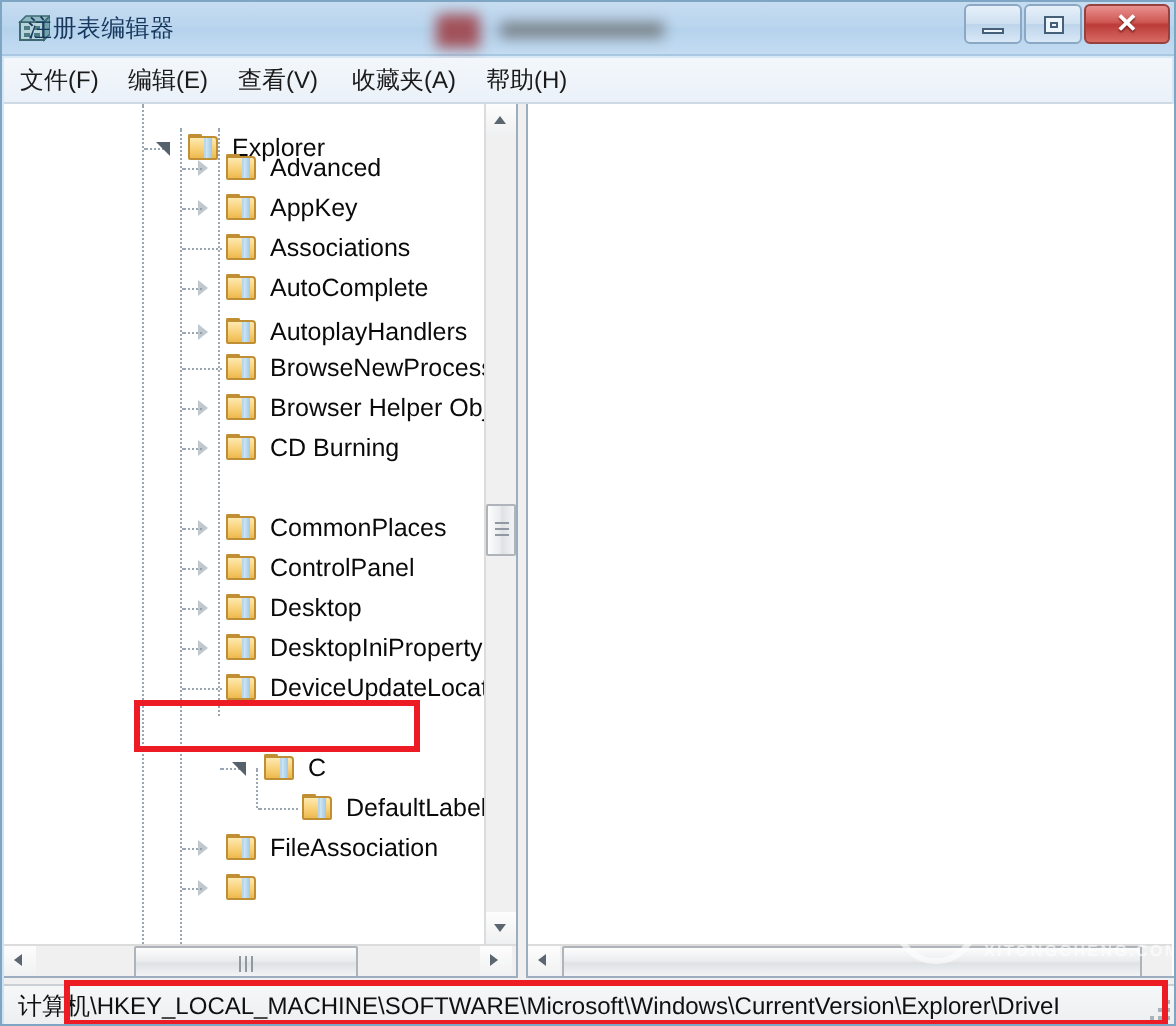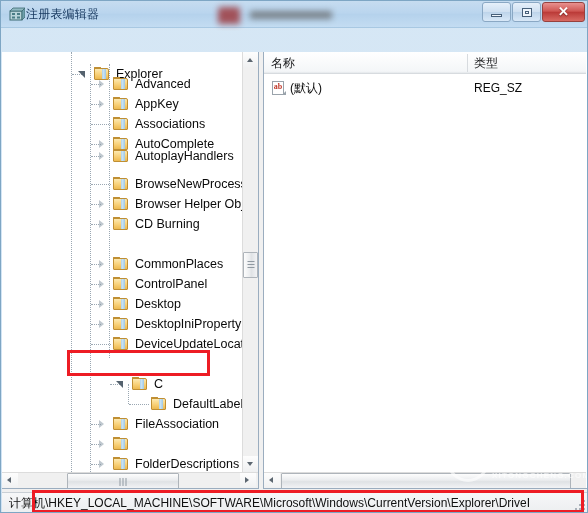--- a/index.html
+++ b/index.html
@@ -38,21 +38,21 @@
     border-bottom: 1px solid #a8c8e2;
     box-sizing: border-box;
   }
   #title-icon {
     position: absolute;
     left: 7px; top: 5px;
     width: 17px; height: 17px;
   }
   #title-text {
     position: absolute;
-    left: 25px; top: 5px;
+    left: 13px; top: 5px;
     font-size: 12px;
     color: #16375e;
     letter-spacing: 0.2px;
     white-space: nowrap;
   }
 
   
   #title-watermark {
     position: absolute;
     left: 205px; top: 2px;
@@ -594,20 +594,27 @@
       <span class="glyph"></span>
     </div>
     <div class="winbtn" id="btn-max">
       <span class="glyph"></span>
     </div>
     <div class="winbtn" id="btn-close">
       <span class="glyph">✕</span>
     </div>
   </div>
 
+  <div id="menubar">
+    <div class="menu-item" style="left:4px">文件(F)</div>
+    <div class="menu-item" style="left:58px">编辑(E)</div>
+    <div class="menu-item" style="left:113px">查看(V)</div>
+    <div class="menu-item" style="left:170px">收藏夹(A)</div>
+    <div class="menu-item" style="left:237px">帮助(H)</div>
+  </div>
 
   <div id="content">
 
     <div id="tree-pane">
       <div id="tree-inner">
 
         <div class="dotv" style="left:69px;  top:0px;  height:420px;"></div>
         <div class="dotv" style="left:88px;  top:12px; height:408px;"></div>
         <div class="dotv" style="left:107px; top:12px; height:294px;"></div>
         <div class="dotv" style="left:126px; top:332px; height:20px;"></div>
@@ -659,21 +666,21 @@
           <div class="doth" style="left:89px; width:10px;"></div>
           <span class="exp collapsed" style="left:95px"></span>
           <span class="folder" style="left:111px">
             <span class="tab"></span>
               <span class="back"></span>
               <span class="spine"></span>
           </span>
           <span class="tree-label" style="left:131px">AutoComplete</span>
         </div>
 
-        <div class="tree-row" style="top:94px">
+        <div class="tree-row" style="top:104px">
           <div class="doth" style="left:89px; width:10px;"></div>
           <span class="exp collapsed" style="left:95px"></span>
           <span class="folder" style="left:111px">
             <span class="tab"></span>
               <span class="back"></span>
               <span class="spine"></span>
           </span>
           <span class="tree-label" style="left:131px">AutoplayHandlers</span>
         </div>
 
@@ -800,30 +807,20 @@
         <div class="tree-row" style="top:382px">
           <div class="doth" style="left:89px; width:10px;"></div>
           <span class="exp collapsed" style="left:95px"></span>
           <span class="folder" style="left:111px">
             <span class="tab"></span>
               <span class="back"></span>
               <span class="spine"></span>
           </span>
         </div>
 
-        <div class="tree-row" style="top:402px">
-          <div class="doth" style="left:89px; width:10px;"></div>
-          <span class="exp collapsed" style="left:95px"></span>
-          <span class="folder" style="left:111px">
-            <span class="tab"></span>
-              <span class="back"></span>
-              <span class="spine"></span>
-          </span>
-          <span class="tree-label" style="left:131px">FolderDescriptions</span>
-        </div>
       </div>
 
       <div id="tree-vscroll">
         <div class="sb-arrow" style="top:0px">
           <span class="tri-up"></span>
         </div>
         <div class="sb-thumb" style="left:0px; top:200px; width:15px; height:26px;">
           <span class="grip" style="top:8px">
             <span style="width:7px;height:1px;margin-bottom:2px;"></span>
             <span style="width:7px;height:1px;margin-bottom:2px;"></span>
@@ -848,35 +845,21 @@
         </div>
         <div class="sb-arrow" style="left:238px; top:0px; width:16px; height:16px;">
           <span class="tri-right"></span>
         </div>
       </div>
     </div>
 
     <div id="splitter"></div>
 
     <div id="value-pane">
-      <div id="value-header">
-        <div class="col-head" style="left:7px">名称</div>
-        <div class="col-sep" style="left:203px"></div>
-        <div class="col-head" style="left:210px">类型</div>
-      </div>
-
-      <div class="value-row" style="top:26px">
-        <span class="reg-sz-icon" style="left:8px">
-          <span class="page"></span>
-          <span class="ab">ab</span>
-          <span class="fold"></span>
-        </span>
-        <span class="value-cell" style="left:26px">(默认)</span>
-        <span class="value-cell" style="left:210px">REG_SZ</span>
-      </div>
+
 
       <div id="value-hscroll">
         <div class="sb-arrow" style="left:0px; top:0px; width:16px; height:16px;">
           <span class="tri-left"></span>
         </div>
         <div class="sb-thumb horiz" style="left:17px; top:0px; width:290px; height:16px;"></div>
       </div>
     </div>
   </div>
 

